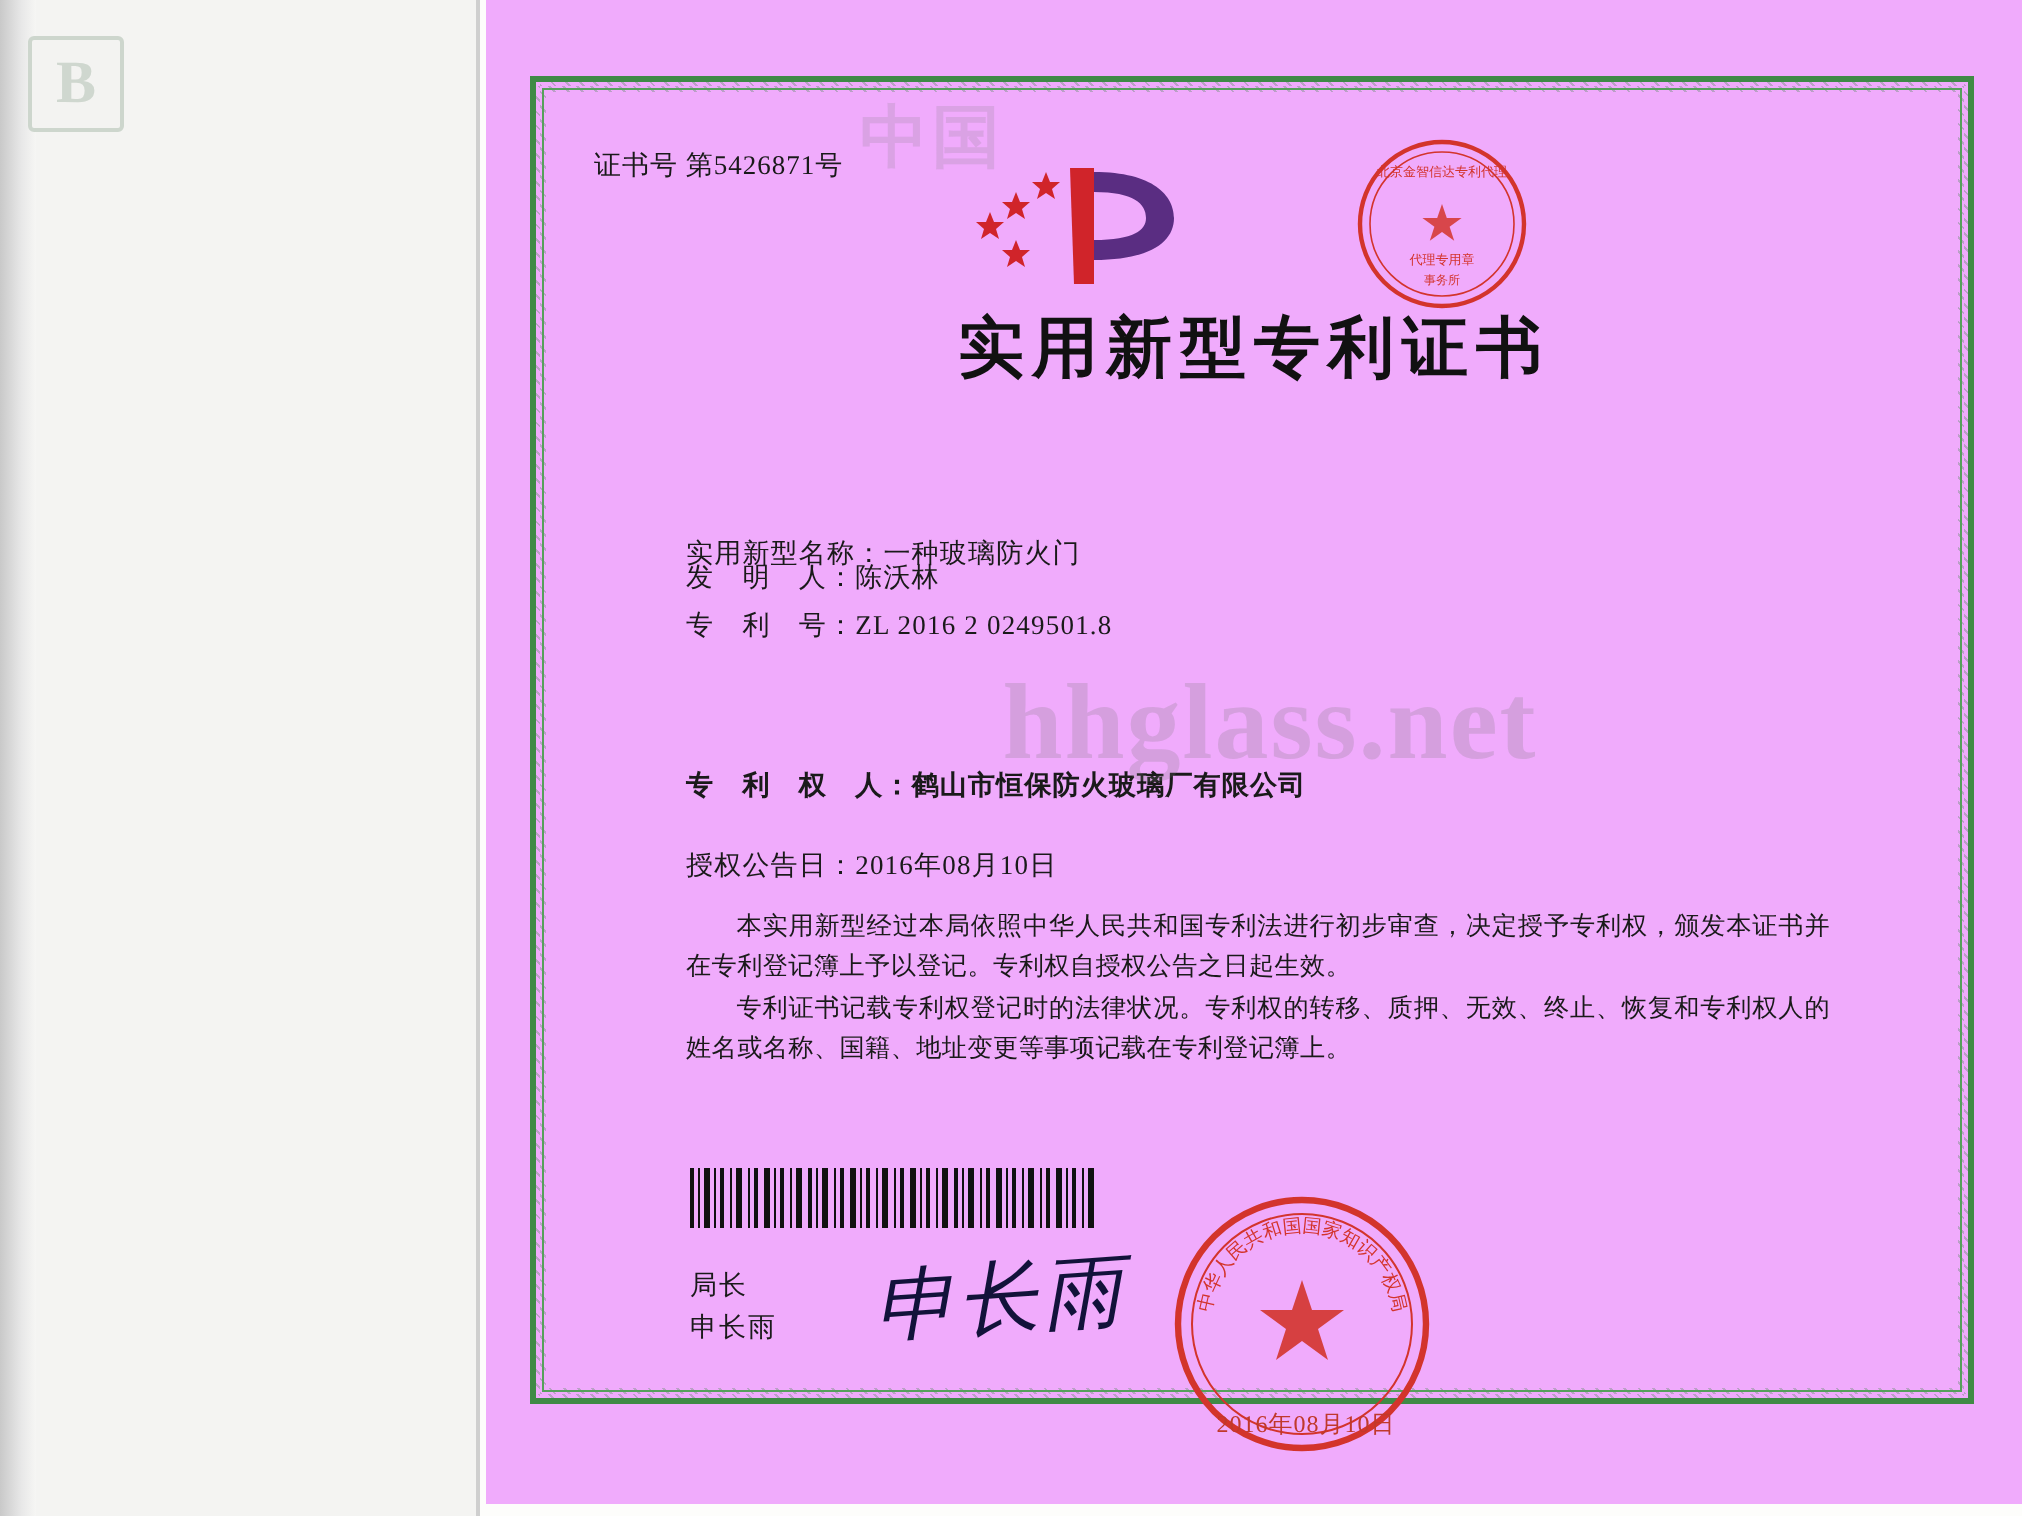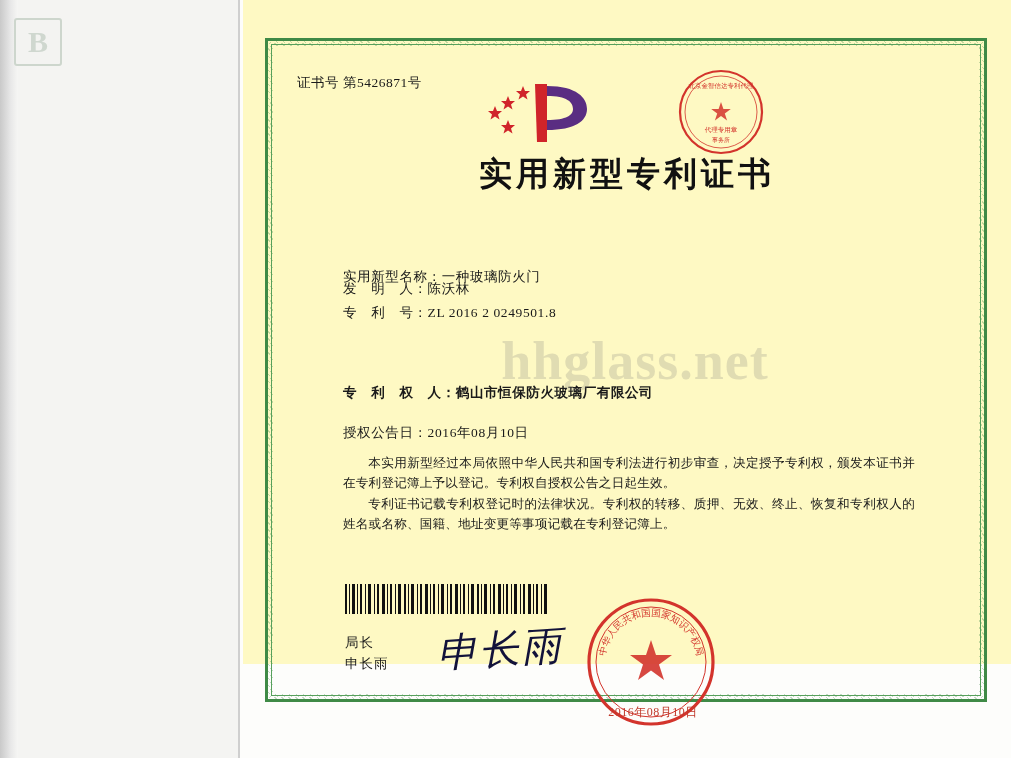--- a/index.html
+++ b/index.html
@@ -55,22 +55,22 @@
     font-weight: bold;
     line-height: 44px;
     text-align: center;
     background: #f3f3f1;
   }
 
   
   #sheet {
     position: absolute;
     left: 243px; top: 0;
-    width: 768px; height: 664px;
-    background: #fef9c3;
+    width: 768px; height: 752px;
+    background: #f0abfc;
   }
 
   
   #border-outer {
     position: absolute;
     left: 22px; top: 38px;
     width: 722px; height: 664px;
     border: 3px solid #3f8a46;
     box-sizing: border-box;
   }
@@ -393,14 +393,15 @@
           <text font-size="9.5" fill="#d3342c" font-family="Liberation Serif, serif">
             <textPath href="#sealArc" startOffset="50%" text-anchor="middle">中华人民共和国国家知识产权局</textPath>
           </text>
         </svg>
       </div>
       <div id="seal-date">2016年08月10日</div>
 
     </div>
   </div>
 
+  <div id="watermark-2">中国</div>
   <div id="watermark">hhglass.net</div>
 </div>
 
 </body></html>

